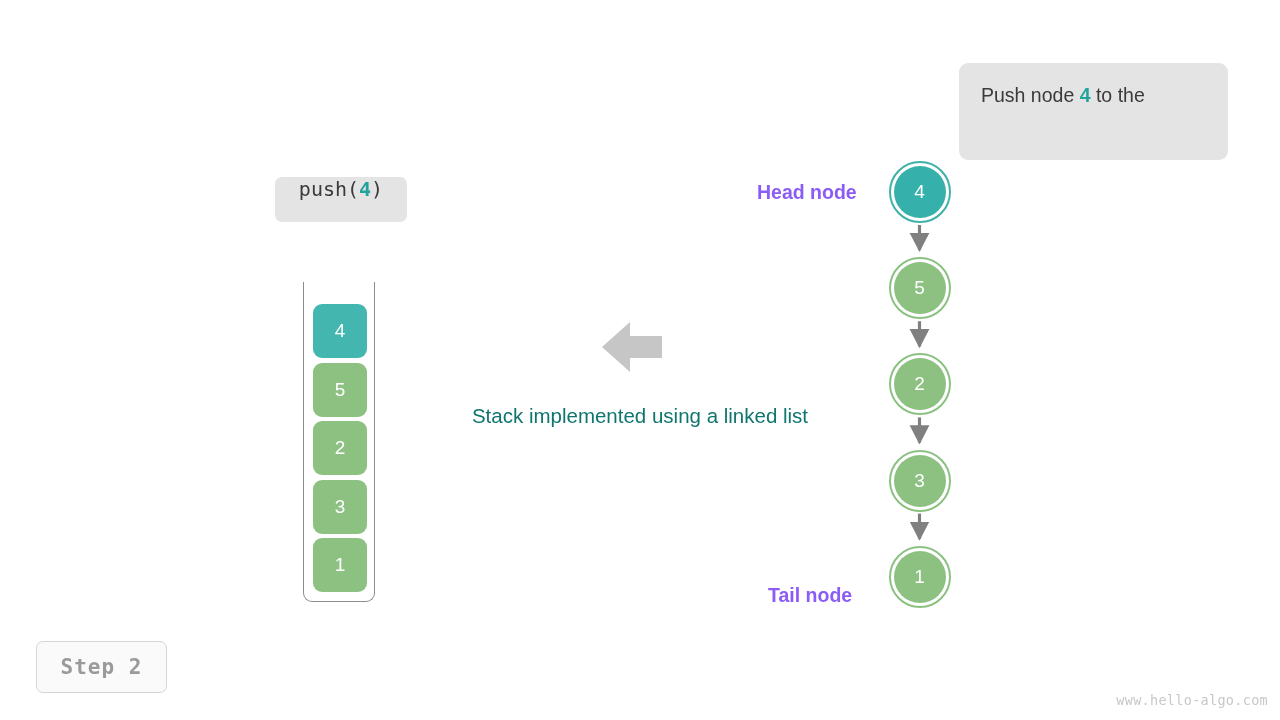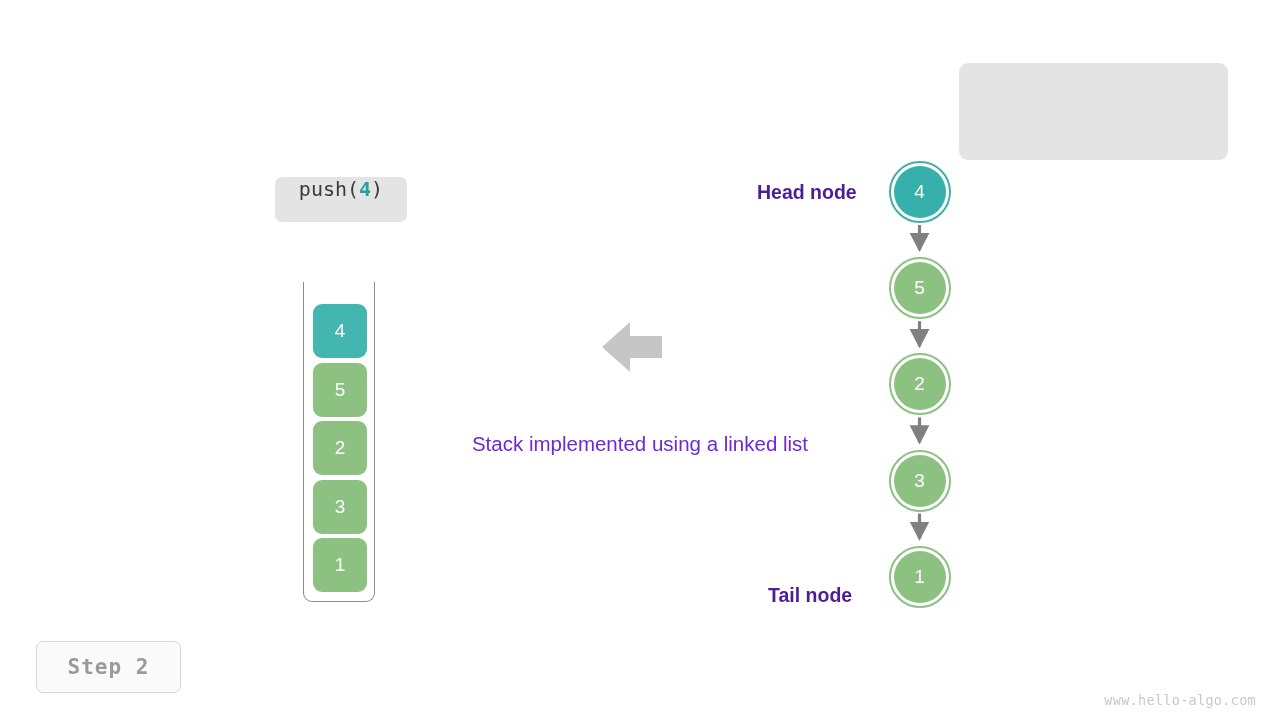--- a/index.html
+++ b/index.html
@@ -120,59 +120,60 @@
     border-radius: 50%;
     box-sizing: border-box;
     border: 2.4px solid #8cc182;
   }
   .node-ring.teal { border-color: #3fb0a8; }
 
   .ll-label {
     position: absolute;
     font-size: 19.5px;
     font-weight: bold;
-    color: #4c1d95;
+    color: #8b5cf6;
     white-space: nowrap;
     text-align: right;
   }
 
   
   #step-badge {
     left: 36px;
     top: 641px;
-    width: 145px;
+    width: 131px;
     height: 52px;
     background: #fafafa;
     border: 1.3px solid #d6d6d6;
     border-radius: 7px;
     box-sizing: border-box;
     display: flex;
     align-items: center;
     justify-content: center;
     font-family: "DejaVu Sans Mono", "Liberation Mono", monospace;
     font-size: 21px;
     font-weight: bold;
     color: #9a9a9a;
     letter-spacing: 1px;
   }
 
   
   #watermark {
-    right: 24px;
+    right: 12px;
     bottom: 12px;
     font-family: "DejaVu Sans Mono", "Liberation Mono", monospace;
     font-size: 13.5px;
     color: #c8c8c8;
     letter-spacing: 0.3px;
   }
 </style>
 </head>
 <body>
 
 <div class="abs" id="callout" style="background: rgb(228, 228, 228);">
+  <div class="line"><span>Push node </span><span class="accent-teal" style="color: rgb(35, 163, 156);">4</span><span> to the</span></div>
 </div>
 
 <div class="abs" id="push-chip">
     <span>push(</span>
     <span class="num" style="color: rgb(35, 163, 156);">4</span>
     <span>)</span>
   </div>
 
 <div class="abs" id="stack-wrap">
   <div id="stack-walls"></div>
@@ -194,21 +195,21 @@
       </div>
     </div>
 </div>
 
 <div class="abs" id="big-arrow">
   <svg width="60" height="58" viewBox="0 0 60 58" aria-hidden="true">
     <polygon id="arrow-poly" points="0,29 28,4 28,18 60,18 60,40 28,40 28,54" fill="#c6c6c6"></polygon>
   </svg>
 </div>
 
-<div class="abs" id="caption" style="color: #6d28d9; margin-top: 28px;">Stack implemented using a linked list</div>
+<div class="abs" id="caption" style="color: #0f766e;">Stack implemented using a linked list</div>
 
 <div class="abs" id="linked-list" style="left:0;top:0;width:1280px;height:720px;pointer-events:none;">
   <svg id="ll-edges" width="1280" height="720" style="position:absolute;left:0;top:0;" aria-hidden="true">
       <defs>
         <marker id="ah" markerWidth="7" markerHeight="7" refX="5.4" refY="3.5" orient="auto" markerUnits="strokeWidth">
           <polygon points="0,0.4 6,3.5 0,6.6" fill="#808080"></polygon>
         </marker>
       </defs>
       <line x1="919.5" y1="225" x2="919.5" y2="250.2" stroke="#808080" stroke-width="3.2" marker-end="url(#ah)"></line>
       <line x1="919.5" y1="321.2" x2="919.5" y2="346.4" stroke="#808080" stroke-width="3.2" marker-end="url(#ah)"></line>

